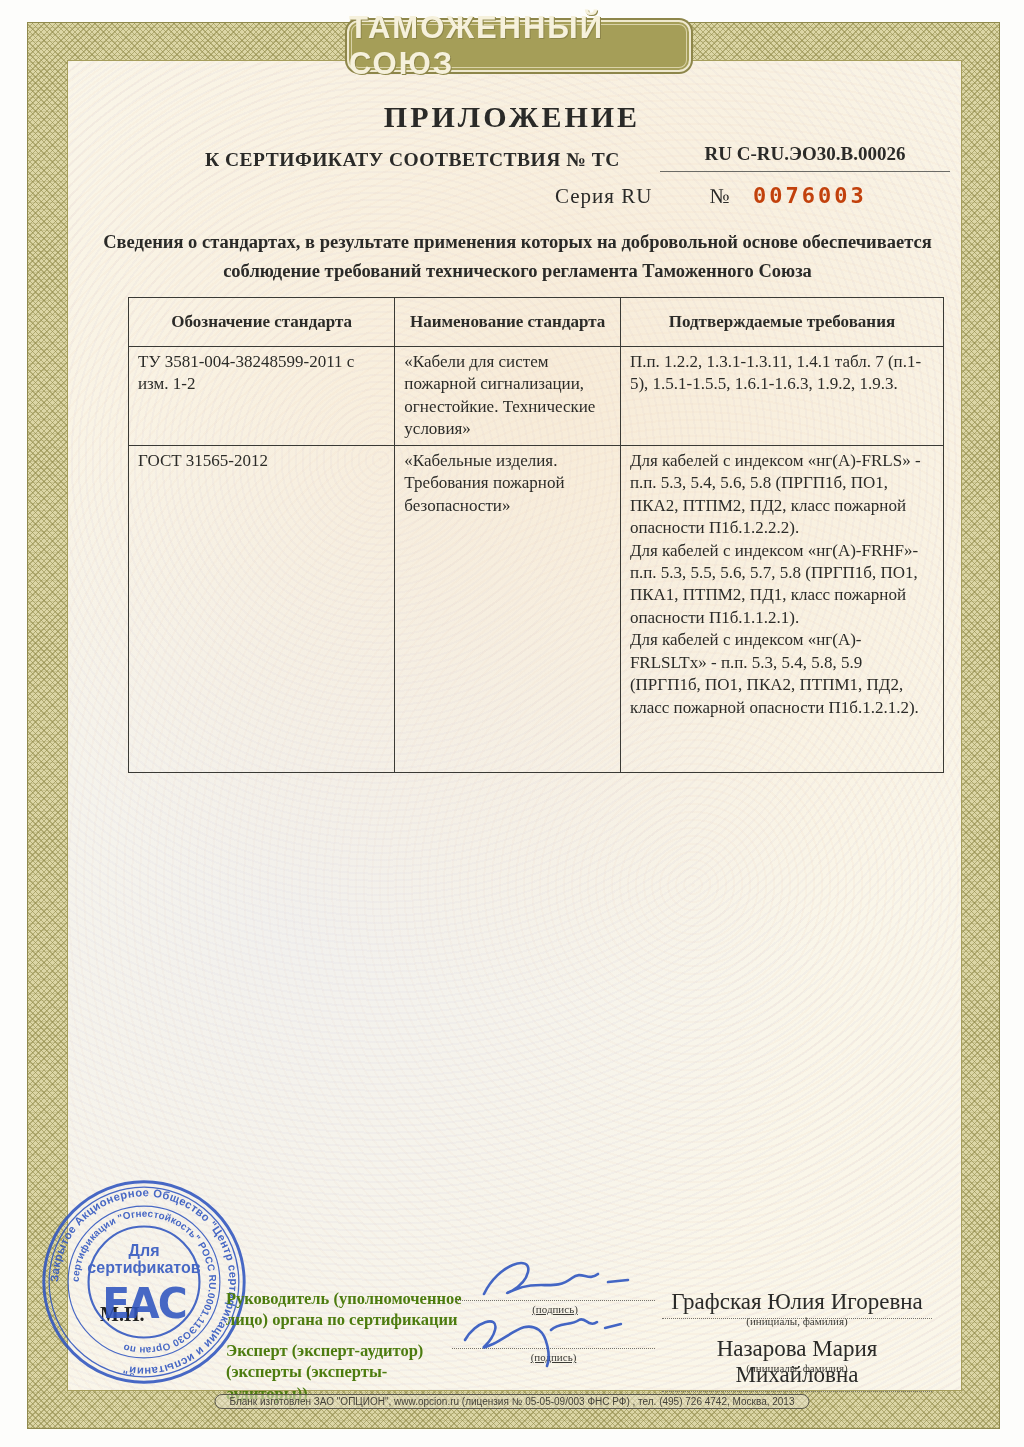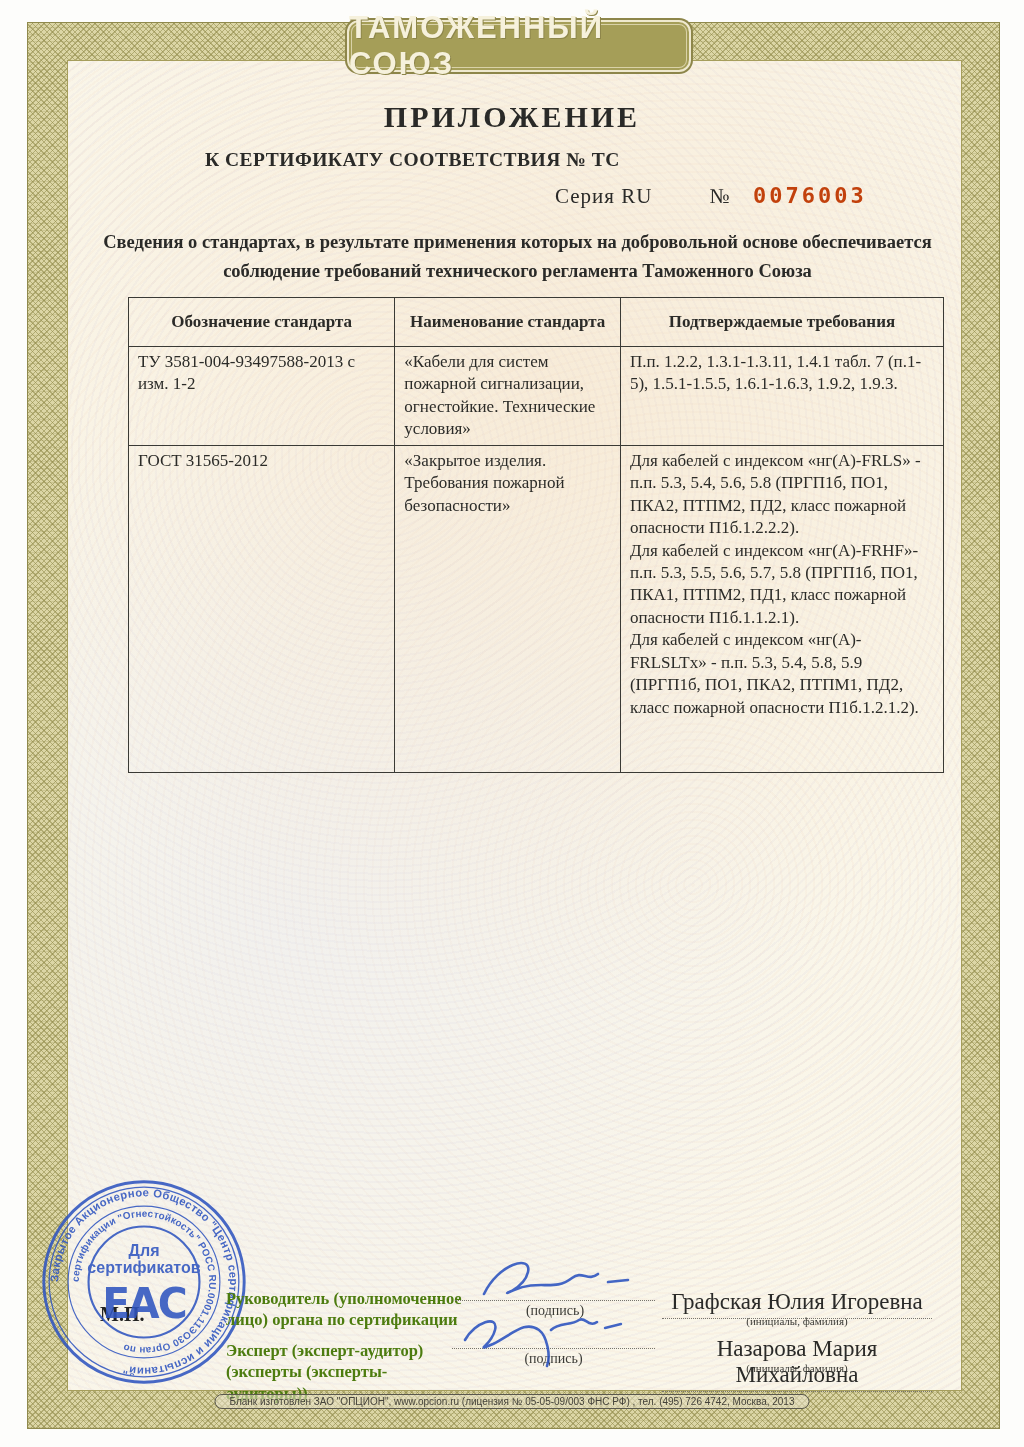--- a/index.html
+++ b/index.html
@@ -59,21 +59,21 @@
   .stamp{position:absolute;left:37px;top:1175px;opacity:.88;}
   .mp{position:absolute;left:100px;top:1303px;font-size:20px;font-weight:bold;color:#222;}
   
   .sig-label{position:absolute;width:240px;font-size:16.5px;font-weight:bold;
     line-height:1.3;color:#4d7c0f;}
   .sig-label.l1{left:226px;top:1288px;}
   .sig-label.l2{left:226px;top:1340px;}
   .sig-line{position:absolute;border-bottom:1.5px dotted #77756d;}
   .sig-line.s1{left:455px;top:1300px;width:200px;}
   .sig-line.s2{left:452px;top:1348px;width:203px;}
-  .sig-caption{position:absolute;font-size:14px;color:#3b3b36;text-align:center;}
+  .sig-caption{position:absolute;font-size:11px;color:#3b3b36;text-align:center;text-decoration:underline;}
   .sig-caption.p1{left:455px;top:1303px;width:200px;}
   .sig-caption.p2{left:452px;top:1351px;width:203px;}
   .autograph{position:absolute;pointer-events:none;}
   .name{position:absolute;width:270px;text-align:center;font-size:23px;color:#2a2a28;
     border-bottom:1.5px dotted #77756d;padding-bottom:3px;}
   .name.n1{left:662px;top:1289px;}
   .name.n2{left:662px;top:1336px;}
   .name-caption{position:absolute;width:270px;text-align:center;font-size:11px;color:#3b3b36;}
   .name-caption.c1{left:662px;top:1315px;}
   .name-caption.c2{left:662px;top:1362px;}
@@ -91,48 +91,49 @@
   <div class="border-band"></div>
   <div class="paper"></div>
 
   <div class="banner">
     <span>ТАМОЖЕННЫЙ СОЮЗ</span>
   </div>
 
   <div class="doc-title">ПРИЛОЖЕНИЕ</div>
 
   <div class="cert-line">К СЕРТИФИКАТУ СООТВЕТСТВИЯ  № ТС</div>
+  <div class="cert-number">RU C-RU.ЭО30.В.00026</div>
 
   <div class="series-line">
     <span class="series-label">Серия RU</span>
     <span class="no-sign">№</span>
     <span class="serial" id="serial" style="color: #c2410c;">0076003</span>
   </div>
 
   <div class="intro">Сведения о стандартах, в результате применения которых на добровольной основе обеспечивается соблюдение требований технического регламента Таможенного Союза</div>
 
   <table class="std">
     <thead>
       <tr>
         <th class="c1">Обозначение стандарта</th>
         <th class="c2">Наименование стандарта</th>
         <th class="c3">Подтверждаемые требования</th>
       </tr>
     </thead>
     <tbody>
       <tr class="row1">
-        <td>ТУ 3581-004-93497588-2013 с изм. 1-2</td>
+        <td>ТУ 3581-004-38248599-2011 с изм. 1-2</td>
         <td>«Кабели для систем пожарной сигнализации, огнестойкие. Технические условия»</td>
         <td>
           <p>П.п. 1.2.2, 1.3.1-1.3.11, 1.4.1 табл. 7 (п.1-5), 1.5.1-1.5.5, 1.6.1-1.6.3, 1.9.2, 1.9.3.</p>
         </td>
       </tr>
       <tr class="row2">
         <td>ГОСТ 31565-2012</td>
-        <td>«Закрытое изделия. Требования пожарной безопасности»</td>
+        <td>«Кабельные изделия. Требования пожарной безопасности»</td>
         <td>
           <p>Для кабелей с индексом «нг(А)-FRLS» - п.п. 5.3, 5.4, 5.6, 5.8 (ПРГП1б, ПО1, ПКА2, ПТПМ2, ПД2, класс пожарной опасности П1б.1.2.2.2).</p>
           <p>Для кабелей с индексом «нг(А)-FRHF»- п.п. 5.3, 5.5, 5.6, 5.7, 5.8 (ПРГП1б, ПО1, ПКА1, ПТПМ2, ПД1, класс пожарной опасности П1б.1.1.2.1).</p>
           <p>Для кабелей с индексом «нг(А)-FRLSLTx» - п.п. 5.3, 5.4, 5.8, 5.9 (ПРГП1б, ПО1, ПКА2, ПТПМ1, ПД2, класс пожарной опасности П1б.1.2.1.2).</p>
         </td>
       </tr>
     </tbody>
   </table>
 
   <div class="mp">М.П.</div>

